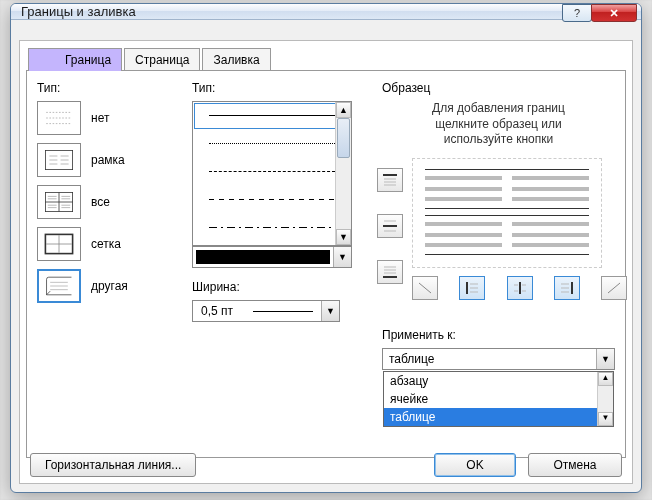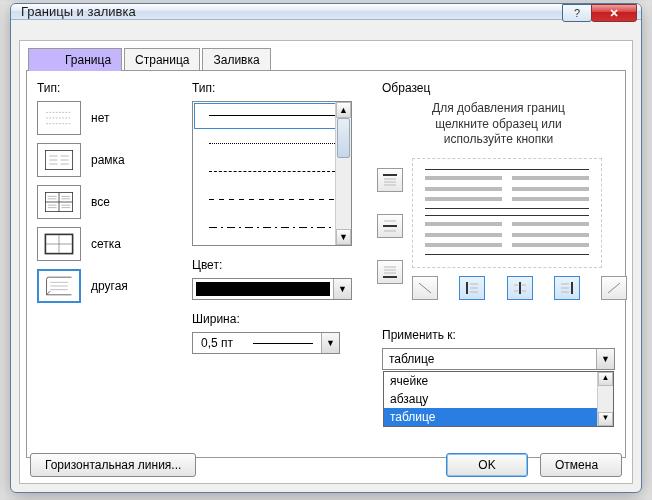--- a/index.html
+++ b/index.html
@@ -182,21 +182,20 @@
             </div>
           <div class="sb">
             <div class="arr">▲</div>
             <div class="track">
                 <div class="thumbv"></div>
               </div>
             <div class="arr dn">▼</div>
           </div>
         </div>
 
-        <div class="lbl" style="margin-top:12px">Цвет:</div>
         <div class="color-sel">
           <div class="color-swatch"></div>
           <div class="dd-btn">▼</div>
         </div>
 
         <div class="lbl" style="margin-top:12px">Ширина:</div>
         <div class="width-sel">
           <span class="wtxt">0,5 пт</span>
           <div class="wline"></div>
           <div class="dd-btn">▼</div>
@@ -312,39 +311,39 @@
                 </svg>
               </div>
           </div>
         </div>
 
         <div class="lbl" style="margin-top:30px">Применить к:</div>
         <div class="apply-sel">
           <span>таблице</span>
           <div class="dd-btn" style="position:absolute;right:0;top:0;height:100%">▼</div>
           <div class="dropdown-list">
+            <div class="opt">абзацу</div>
             <div class="opt">ячейке</div>
-            <div class="opt">абзацу</div>
             <div class="opt sel">таблице</div>
             <div class="dl-sb">
               <div class="arr" style="height:14px;border:1px solid #bbb;background:linear-gradient(#fefefe,#ddd);font-size:8px;text-align:center">▲</div>
               <div class="arr" style="position:absolute;bottom:0;left:0;right:0;height:14px;border:1px solid #bbb;background:linear-gradient(#fefefe,#ddd);font-size:8px;text-align:center">▼</div>
             </div>
           </div>
         </div>
       </div>
     </div>
 
     <div class="footer">
       <div class="btn">
           <span>Горизонтальная линия...</span>
         </div>
       <div class="spacer"></div>
       <div class="btn ok" style="width:82px;justify-content:center">
           <span>OK</span>
         </div>
       <div style="width:12px"></div>
-      <div class="btn" style="width:82px;">
+      <div class="btn" style="width:94px;justify-content:center">
           <span>Отмена</span>
         </div>
     </div>
   </div>
 </div>
 
 </body></html>

